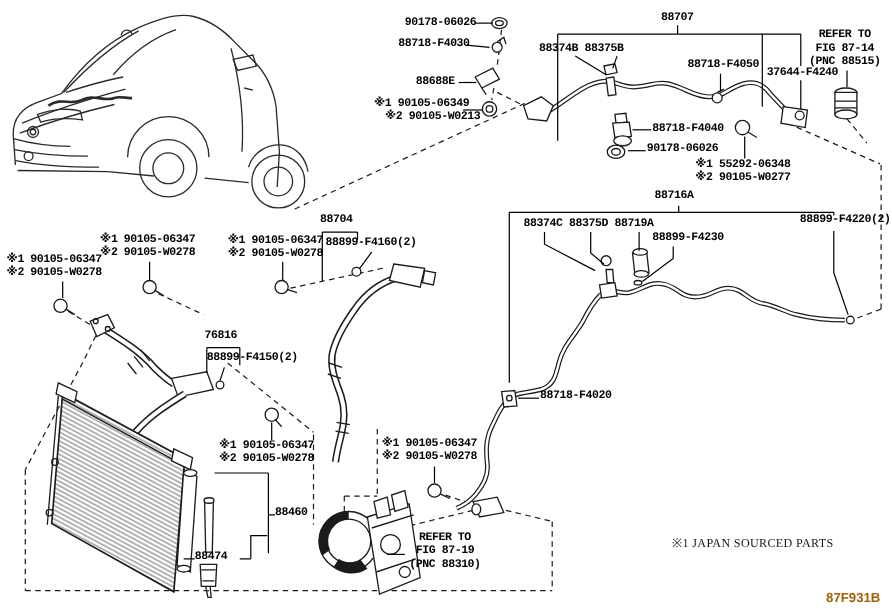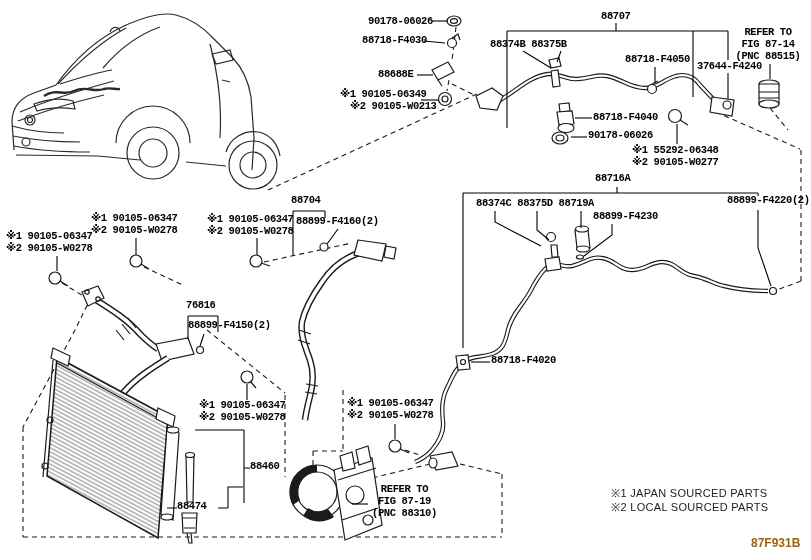--- a/index.html
+++ b/index.html
@@ -4,21 +4,21 @@
 <style>
   html,body{margin:0;padding:0;background:#fff;}
   #stage{position:relative;width:811px;height:560px;background:#ffffff;overflow:hidden;
          font-family:"Liberation Sans",sans-serif;}
   #art{position:absolute;left:0;top:0;}
   .lab{position:absolute;font-family:"Liberation Mono","DejaVu Sans",monospace;
        font-weight:bold;font-size:10.5px;letter-spacing:-0.4px;line-height:11px;
        white-space:pre;color:#000;text-align:center;}
   .refer{line-height:12px;}
   .ctr{text-align:center;width:84px;}
-  .sans{position:absolute;font-family:Liberation Sans, sans-serif;font-size:11px;
+  .sans{position:absolute;font-family:Liberation Serif, serif;font-size:11px;
         letter-spacing:0.3px;color:#1c1c1c;white-space:pre;}
   .code{position:absolute;font-family:"Liberation Sans",sans-serif;font-size:12px;
         font-weight:bold;color:#a16207;}
   svg .ln{fill:none;stroke:#000;stroke-width:1.1;}
   svg .dash{fill:none;stroke:#1b1b1b;stroke-width:1.1;stroke-dasharray:5 4;}
   svg .car{fill:none;stroke:#2a2a2a;stroke-width:1.2;}
   svg .tube-o{fill:none;stroke:#1b1b1b;stroke-width:4.4;}
   svg .tube-i{fill:none;stroke:#ffffff;stroke-width:2.2;}
   svg .hose-o{fill:none;stroke:#1b1b1b;stroke-width:6.6;}
   svg .hose-i{fill:none;stroke:#ffffff;stroke-width:3.8;}
@@ -284,16 +284,15 @@
 <div class="lab" style="left:347px;top:410px">※2 90105-W0278</div>
 <div class="lab" style="left:199px;top:400px">※1 90105-06347</div>
 <div class="lab" style="left:199px;top:412px">※2 90105-W0278</div>
 <div class="lab" style="left:250px;top:461px">88460</div>
 <div class="lab" style="left:177px;top:501px">88474</div>
 <div class="lab refer" style="left:372px;top:483px">REFER TO
 FIG 87-19
 (PNC 88310)</div>
 
 <div class="sans" style="left:611px;top:485px">※1 JAPAN SOURCED PARTS</div>
-<div class="sans" style="left:611px;top:499px">※2 LOCAL SOURCED PARTS</div>
 <div class="code" style="left:751px;top:536px">87F931B</div>
 
 </div>
 
 </body></html>

